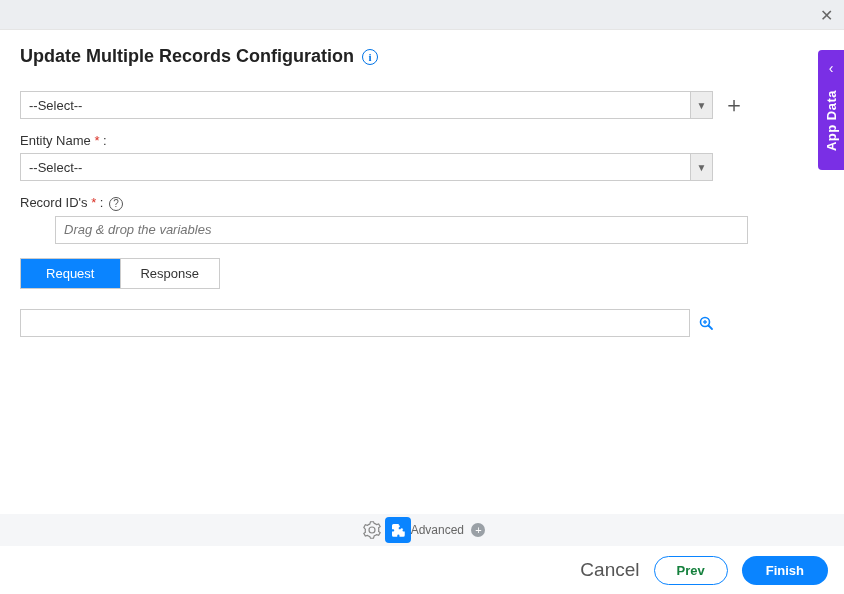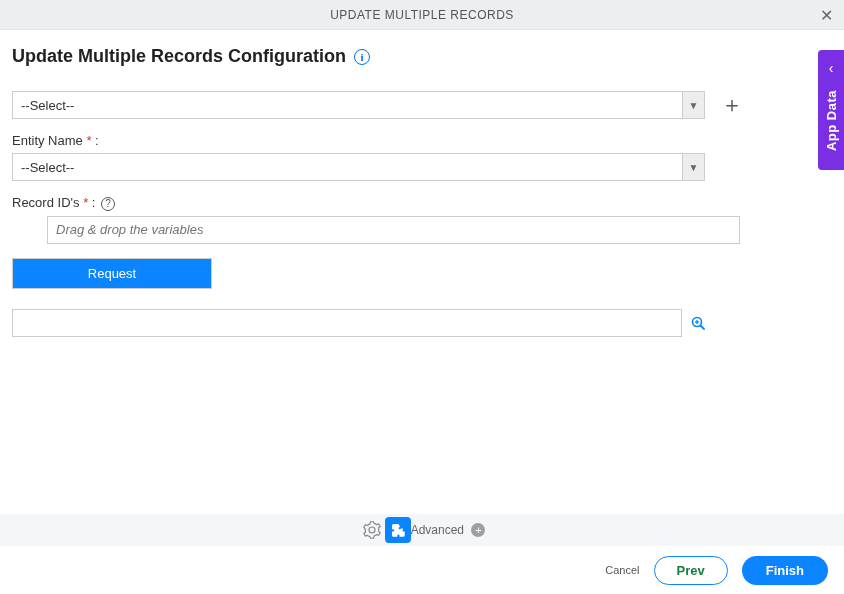--- a/index.html
+++ b/index.html
@@ -28,21 +28,21 @@
   .close-icon {
     position: absolute;
     right: 10px;
     top: 50%;
     transform: translateY(-50%);
     font-size: 16px;
     color: #666;
     cursor: pointer;
   }
   .content {
-    padding: 16px 12px 0 12px;
+    padding: 16px 12px 0 20px;
   }
   .page-title-row {
     display: flex;
     align-items: center;
     gap: 8px;
     margin-bottom: 24px;
   }
   .page-title {
     font-size: 18px;
     font-weight: 700;
@@ -77,21 +77,21 @@
     align-items: center;
     justify-content: center;
     font-size: 10px;
     color: #555;
     vertical-align: middle;
     margin-left: 2px;
   }
   .select-row {
     display: flex;
     align-items: center;
-    gap: 16px;
+    gap: 10px;
   }
   .select-box {
     height: 28px;
     border: 1px solid #ccc;
     display: flex;
     align-items: center;
     width: 693px;
     background: #fff;
     cursor: pointer;
   }
@@ -204,21 +204,21 @@
     position:absolute;
     bottom:0;left:0;width:100%;
     height:48px;
     display:flex;
     align-items:center;
     justify-content:flex-end;
     gap:14px;
     padding-right:16px;
   }
   .btn-link {
-    color:#555;font-size:11px;cursor:pointer;background:none;border:none;
+    color:#555;font-size:19px;cursor:pointer;background:none;border:none;
   }
   .btn-outline {
     border:1.5px solid #0a84ff;color:#15803d;background:#fff;
     border-radius:18px;padding:6px 22px;font-size:13px;cursor:pointer;
     font-weight:600;
   }
   .btn-primary {
     background:#0a84ff;color:#fff;border:none;border-radius:18px;
     padding:7px 24px;font-size:13px;font-weight:700;cursor:pointer;
   }
@@ -245,21 +245,20 @@
     transform:rotate(180deg);
     font-size:13px;
     font-weight:600;
     letter-spacing:0.5px;
   }
 </style>
 </head>
 <body>
 
 <div class="header">
-  <span>UPDATE MULTIPLE RECORDS</span>
   <span class="close-icon">✕</span>
 </div>
 
 <div class="content">
   <div class="page-title-row">
     <span class="page-title">Update Multiple Records Configuration</span>
     <span class="info-icon">i</span>
   </div>
 
   <div class="field-group">
@@ -289,20 +288,21 @@
     <div class="field-label">
       <span>Record ID's</span>
       <span class="req"> *</span><span> :</span>
       <span class="help-icon">?</span>
     </div>
     <input class="text-input" type="text" placeholder="Drag &amp; drop the variables" style="">
   </div>
 
   <div class="tabs">
     <div class="tab active">Request</div>
+    <div class="tab">Response</div>
   </div>
 
   <div class="field-group">
     <div class="map-row">
       <div class="map-input"></div>
       <span class="view-icon">
         <svg width="16" height="16" viewBox="0 0 16 16">
             <circle cx="7" cy="7" r="4.5" fill="none" stroke="#0a84ff" stroke-width="1.6"></circle>
             <line x1="10.5" y1="10.5" x2="14" y2="14" stroke="#0a84ff" stroke-width="1.8" stroke-linecap="round"></line>
             <line x1="5" y1="7" x2="9" y2="7" stroke="#0a84ff" stroke-width="1.3"></line>

